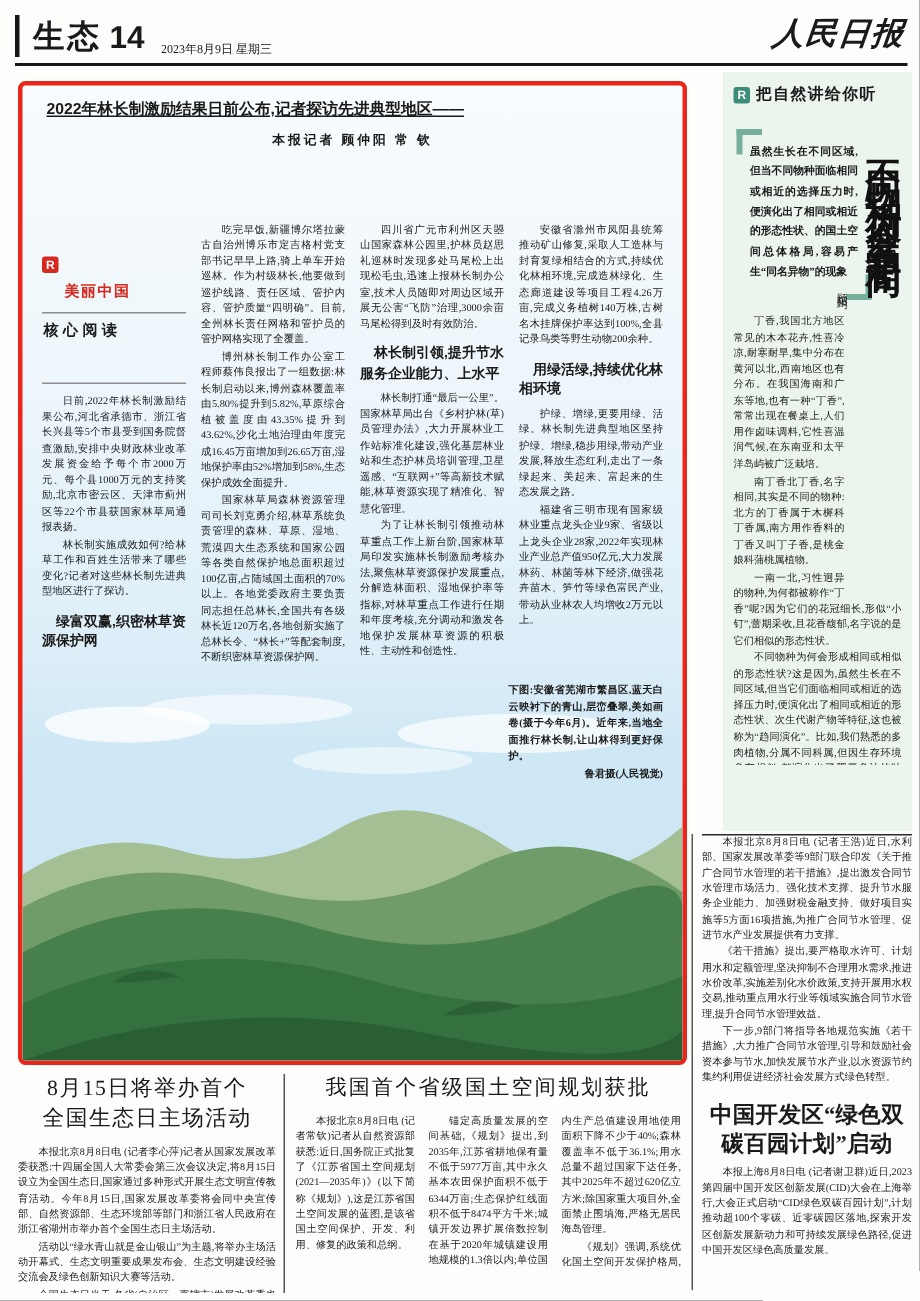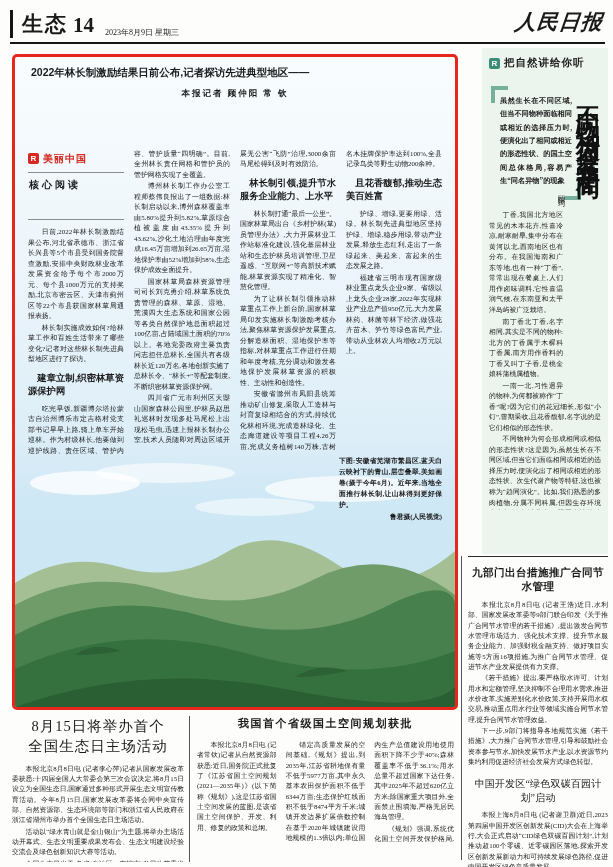--- a/index.html
+++ b/index.html
@@ -3,39 +3,39 @@
 <meta charset="utf-8">
 <style>
   html,body{margin:0;padding:0;background:#777;}
   #page{position:relative;width:613px;height:867px;background:#fdfdfb;margin:0 auto;overflow:hidden;
         font-family:"Liberation Serif",serif;color:#1a1a1a;}
   
   .hdr{position:absolute;left:10px;top:8px;right:8px;height:34px;border-bottom:2px solid #161616;}
   .hdr-left{position:absolute;left:0;top:2px;border-left:3px solid #161616;padding-left:9px;
             display:flex;align-items:flex-end;gap:5px;}
   .hdr-sec{font-family:"Liberation Sans",sans-serif;font-weight:bold;font-size:21px;letter-spacing:2px;}
-  .hdr-num{font-family:Liberation Serif, serif;font-weight:bold;font-size:21px;}
+  .hdr-num{font-family:Liberation Sans, sans-serif;font-weight:bold;font-size:21px;}
   .hdr-date{font-size:8px;font-weight:normal;padding-left:6px;}
   .masthead{position:absolute;right:2px;top:0;font-size:21px;font-weight:bold;font-style:italic;
             letter-spacing:1px;transform:skewX(-6deg);}
   
   .lead{position:absolute;left:12px;top:54px;width:440px;height:650px;border:3px solid #e8261c;border-radius:5px;
         background:linear-gradient(180deg,#f8fcfe 0%,#eef6fb 30%,#ddeef8 58%,#cfe8f5 68%,#c8e4f3 100%);
         overflow:hidden;}
-  .kicker{margin:9px 16px 0;font-family:"Liberation Sans",sans-serif;font-weight:bold;font-size:10.5px;}
+  .kicker{margin:9px 16px 0;font-family:"Liberation Sans",sans-serif;font-weight:bold;font-size:10.5px;text-decoration:underline;}
   .headline{margin-top:5px;text-align:center;font-family:"Liberation Sans",sans-serif;font-weight:bold;
             font-size:33px;letter-spacing:5px;color:#0d0d0d;}
   .byline{text-align:center;font-size:8.5px;font-weight:bold;margin-top:8px;letter-spacing:2px;}
   .flow{position:absolute;left:13px;right:13px;top:92px;height:308px;z-index:2;
         columns:4;column-gap:10px;column-fill:auto;font-size:6.9px;line-height:1.52;text-align:justify;overflow:hidden;}
   .flow p{margin:0 0 1px;text-indent:2em;}
   .tagline{display:flex;align-items:center;gap:4px;margin:2px 0 6px;}
   .taglogo{width:11px;height:11px;border-radius:2px;background:#d5281e;color:#fff;text-align:center;
            line-height:11px;font-family:"Liberation Sans",sans-serif;font-weight:bold;font-size:8px;}
-  .tagtxt{color:#d5281e;font-family:"Liberation Sans",sans-serif;font-weight:bold;font-size:10px;letter-spacing:1px;}
+  .tagtxt{color:#d5281e;font-family:"Liberation Sans",sans-serif;font-weight:bold;font-size:10px;letter-spacing:1px;margin-top:36px;}
   .core{border-top:1px solid #8d8d8d;border-bottom:1px solid #8d8d8d;padding:5px 1px 8px;margin:0 0 7px;
         break-inside:avoid;}
   .core h4{margin:0 0 18px;font-family:Liberation Mono, monospace;font-size:10px;letter-spacing:3px;}
   .core p{font-size:7.4px;line-height:1.68;text-indent:2em;margin:0;}
   .subhead{font-family:"Liberation Sans",sans-serif;font-weight:bold;font-size:9.3px;line-height:1.45;
            margin:7px 0 5px;text-indent:1em;break-inside:avoid;}
   .photo{position:absolute;left:0;right:0;bottom:0;height:252px;width:100%;z-index:1;display:block;}
   .caption{position:absolute;right:13px;top:398px;width:103px;z-index:3;font-size:6.8px;font-weight:bold;
            line-height:1.62;text-align:justify;}
   .caption .credit{display:block;text-align:right;text-indent:0;margin-top:1px;}
@@ -57,28 +57,28 @@
   .vauthor{position:absolute;right:42px;top:142px;writing-mode:vertical-rl;font-size:7px;letter-spacing:2px;}
   .nat-body{font-size:6.8px;line-height:1.55;text-align:justify;height:300px;overflow:hidden;}
   .nat-body p{margin:0 0 1px;text-indent:2em;}
   .tspace{float:right;width:38px;height:185px;}
   
   .rcol{position:absolute;left:468px;top:556px;width:140px;}
   .rule{border-top:1.5px solid #2a2a2a;}
   .water-title{font-weight:bold;font-size:10.6px;text-align:center;margin:9px 0 6px;letter-spacing:0.4px;}
   .smallbody{font-size:6.8px;line-height:1.52;text-align:justify;}
   .smallbody p{margin:0 0 1px;text-indent:2em;}
-  .parks-title{font-weight:normal;font-size:10px;text-align:center;margin:10px 0 5px;letter-spacing:0.2px;}
+  .parks-title{font-weight:bold;font-size:15px;text-align:center;margin:10px 0 5px;letter-spacing:0.2px;}
   
   .vdiv{position:absolute;border-left:1px solid #555;}
   .eco{position:absolute;left:12px;top:716px;width:172px;}
   .eco-title{font-weight:normal;font-size:14.5px;text-align:center;line-height:1.4;letter-spacing:1px;}
   .eco-body{margin-top:7px;height:98px;overflow:hidden;}
   .plan{position:absolute;left:197px;top:716px;width:257px;}
-  .plan-title{font-weight:bold;font-size:11px;text-align:center;letter-spacing:1.5px;}
+  .plan-title{font-weight:normal;font-size:14px;text-align:center;letter-spacing:1.5px;}
   .plan-body{margin-top:9px;columns:3;column-gap:9px;column-fill:auto;height:112px;overflow:hidden;}
 </style>
 </head>
 <body>
 
 <div id="page">
 
   <div class="hdr">
     <div class="hdr-left">
       <span class="hdr-sec">生态</span>
@@ -97,34 +97,34 @@
         <span class="taglogo">R</span>
         <span class="tagtxt">美丽中国</span>
       </div>
       <div class="core">
         <h4>核心阅读</h4>
       </div>
       <div>
           <p>日前,2022年林长制激励结果公布,河北省承德市、浙江省长兴县等5个市县受到国务院督查激励,安排中央财政林业改革发展资金给予每个市2000万元、每个县1000万元的支持奖励,北京市密云区、天津市蓟州区等22个市县获国家林草局通报表扬。</p>
           <p>林长制实施成效如何?给林草工作和百姓生活带来了哪些变化?记者对这些林长制先进典型地区进行了探访。</p>
         </div>
-      <h3 class="subhead">建章立制,织密林草资源保护网</h3>
+      <h3 class="subhead">绿富双赢,织密林草资源保护网</h3>
       <div>
           <p>吃完早饭,新疆博尔塔拉蒙古自治州博乐市定吉格村党支部书记早早上路,骑上单车开始巡林。作为村级林长,他要做到巡护线路、责任区域、管护内容、管护质量“四明确”。目前,全州林长责任网格和管护员的管护网格实现了全覆盖。</p>
           <p>博州林长制工作办公室工程师蔡伟良报出了一组数据:林长制启动以来,博州森林覆盖率由5.80%提升到5.82%,草原综合植被盖度由43.35%提升到43.62%,沙化土地治理由年度完成16.45万亩增加到26.65万亩,湿地保护率由52%增加到58%,生态保护成效全面提升。</p>
           <p>国家林草局森林资源管理司司长刘克勇介绍,林草系统负责管理的森林、草原、湿地、荒漠四大生态系统和国家公园等各类自然保护地总面积超过100亿亩,占陆域国土面积的70%以上。各地党委政府主要负责同志担任总林长,全国共有各级林长近120万名,各地创新实施了总林长令、“林长+”等配套制度,不断织密林草资源保护网。</p>
           <p>四川省广元市利州区天曌山国家森林公园里,护林员赵思礼巡林时发现多处马尾松上出现松毛虫,迅速上报林长制办公室,技术人员随即对周边区域开展无公害“飞防”治理,3000余亩马尾松得到及时有效防治。</p>
         </div>
       <h3 class="subhead">林长制引领,提升节水服务企业能力、上水平</h3>
       <div>
           <p>林长制打通“最后一公里”。国家林草局出台《乡村护林(草)员管理办法》,大力开展林业工作站标准化建设,强化基层林业站和生态护林员培训管理,卫星遥感、“互联网+”等高新技术赋能,林草资源实现了精准化、智慧化管理。</p>
           <p>为了让林长制引领推动林草重点工作上新台阶,国家林草局印发实施林长制激励考核办法,聚焦林草资源保护发展重点,分解造林面积、湿地保护率等指标,对林草重点工作进行任期和年度考核,充分调动和激发各地保护发展林草资源的积极性、主动性和创造性。</p>
           <p>安徽省滁州市凤阳县统筹推动矿山修复,采取人工造林与封育复绿相结合的方式,持续优化林相环境,完成造林绿化、生态廊道建设等项目工程4.26万亩,完成义务植树140万株,古树名木挂牌保护率达到100%,全县记录鸟类等野生动物200余种。</p>
         </div>
-      <h3 class="subhead">且花香馥郁,推动生态美百姓富</h3>
+      <h3 class="subhead">用绿活绿,持续优化林相环境</h3>
       <div>
           <p>护绿、增绿,更要用绿、活绿。林长制先进典型地区坚持护绿、增绿,稳步用绿,带动产业发展,释放生态红利,走出了一条绿起来、美起来、富起来的生态发展之路。</p>
           <p>福建省三明市现有国家级林业重点龙头企业9家、省级以上龙头企业28家,2022年实现林业产业总产值950亿元,大力发展林药、林菌等林下经济,做强花卉苗木、笋竹等绿色富民产业,带动从业林农人均增收2万元以上。</p>
         </div>
     </div>
 
     <svg class="photo" viewBox="0 0 440 252" preserveAspectRatio="none">
       <ellipse cx="70" cy="28" rx="55" ry="12" fill="#ffffff" opacity="0.75"></ellipse>
       <ellipse cx="150" cy="18" rx="70" ry="10" fill="#ffffff" opacity="0.6"></ellipse>
       <ellipse cx="330" cy="34" rx="80" ry="13" fill="#ffffff" opacity="0.7"></ellipse>
@@ -158,21 +158,20 @@
           <p>丁香,我国北方地区常见的木本花卉,性喜冷凉,耐寒耐旱,集中分布在黄河以北,西南地区也有分布。在我国海南和广东等地,也有一种“丁香”,常常出现在餐桌上,人们用作卤味调料,它性喜温润气候,在东南亚和太平洋岛屿被广泛栽培。</p>
           <p>南丁香北丁香,名字相同,其实是不同的物种:北方的丁香属于木樨科丁香属,南方用作香料的丁香又叫丁子香,是桃金娘科蒲桃属植物。</p>
           <p>一南一北,习性迥异的物种,为何都被称作“丁香”呢?因为它们的花冠细长,形似“小钉”,蕾期采收,且花香馥郁,名字说的是它们相似的形态性状。</p>
           <p>不同物种为何会形成相同或相似的形态性状?这是因为,虽然生长在不同区域,但当它们面临相同或相近的选择压力时,便演化出了相同或相近的形态性状、次生代谢产物等特征,这也被称为“趋同演化”。比如,我们熟悉的多肉植物,分属不同科属,但因生存环境多有相似,都演化出了肥厚多汁的叶片。</p>
         </div>
     </div>
   </div>
 
   <div class="rcol">
     <div class="rule"></div>
-    <div class="water-title">九部门出台措施推广合同节水管理</div>
     <div class="smallbody">
         <p>本报北京8月8日电 (记者王浩)近日,水利部、国家发展改革委等9部门联合印发《关于推广合同节水管理的若干措施》,提出激发合同节水管理市场活力、强化技术支撑、提升节水服务企业能力、加强财税金融支持、做好项目实施等5方面16项措施,为推广合同节水管理、促进节水产业发展提供有力支撑。</p>
         <p>《若干措施》提出,要严格取水许可、计划用水和定额管理,坚决抑制不合理用水需求,推进水价改革,实施差别化水价政策,支持开展用水权交易,推动重点用水行业等领域实施合同节水管理,提升合同节水管理效益。</p>
         <p>下一步,9部门将指导各地规范实施《若干措施》,大力推广合同节水管理,引导和鼓励社会资本参与节水,加快发展节水产业,以水资源节约集约利用促进经济社会发展方式绿色转型。</p>
       </div>
     <div class="parks-title">中国开发区“绿色双碳百园计划”启动</div>
     <div class="smallbody">
         <p>本报上海8月8日电 (记者谢卫群)近日,2023第四届中国开发区创新发展(CID)大会在上海举行,大会正式启动“CID绿色双碳百园计划”,计划推动超100个零碳、近零碳园区落地,探索开发区创新发展新动力和可持续发展绿色路径,促进中国开发区绿色高质量发展。</p>
       </div>
 

